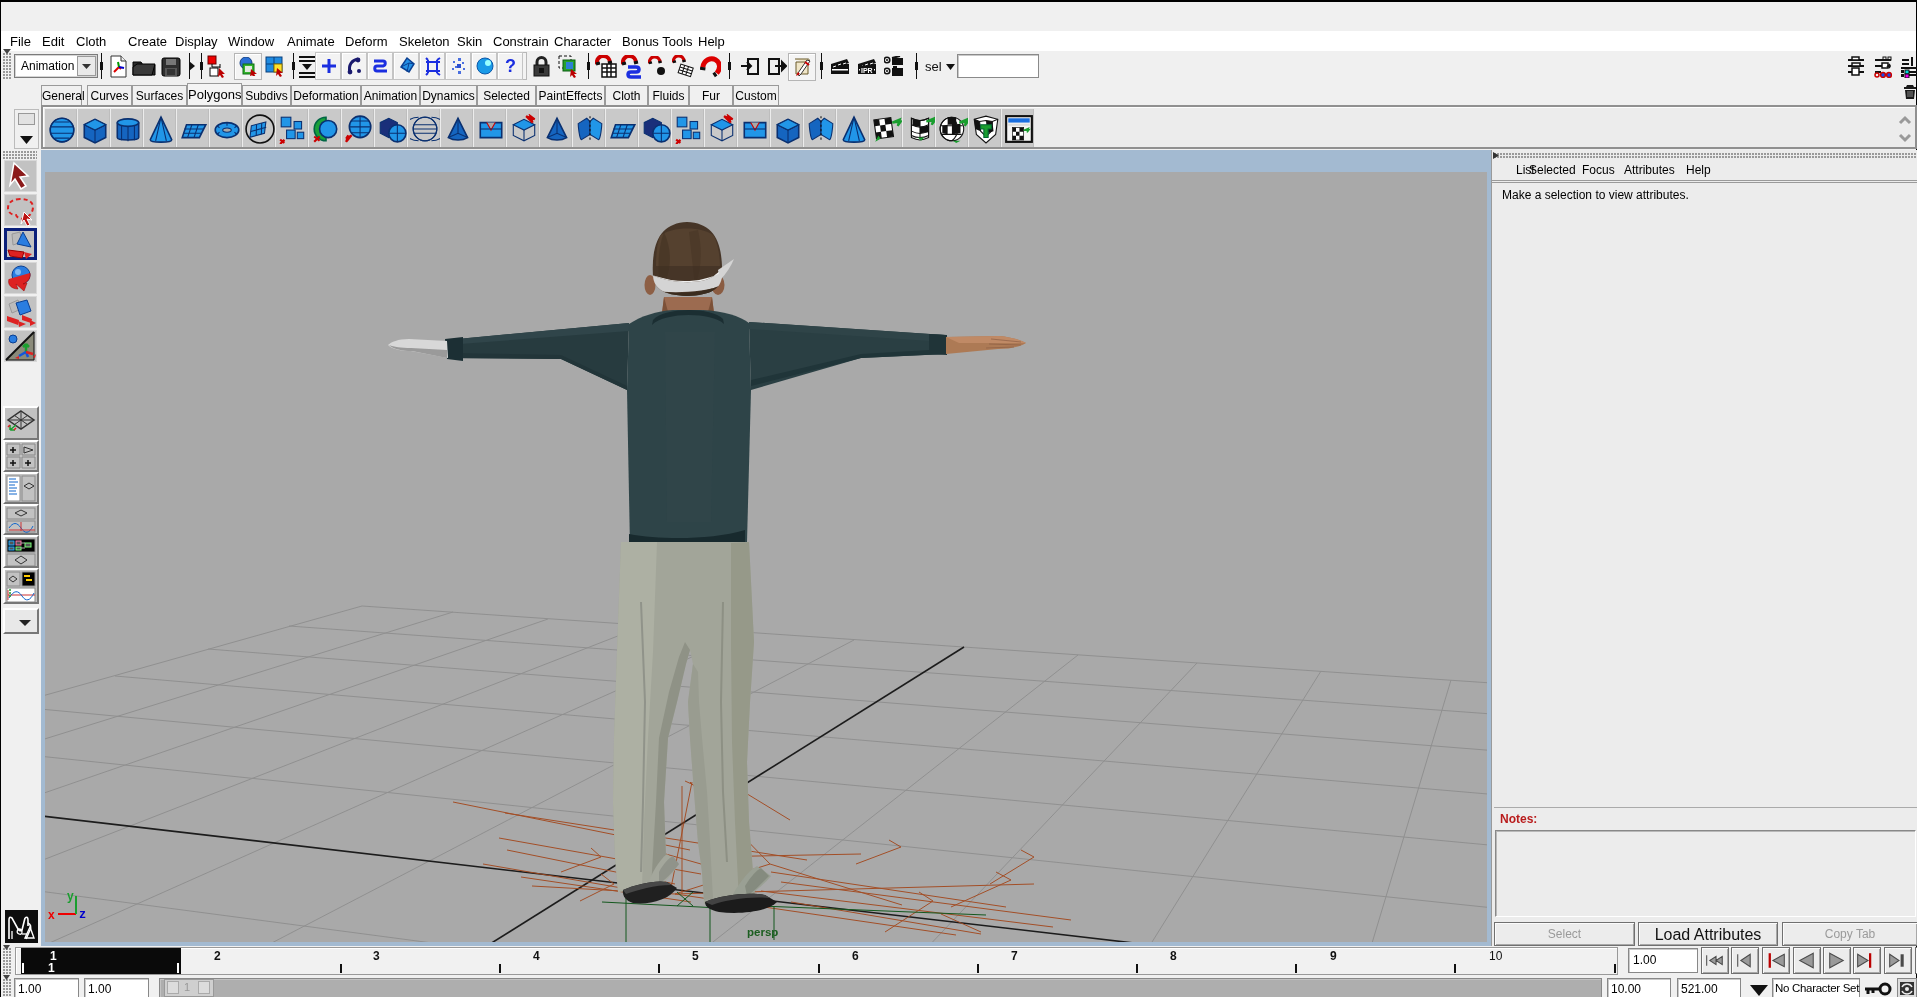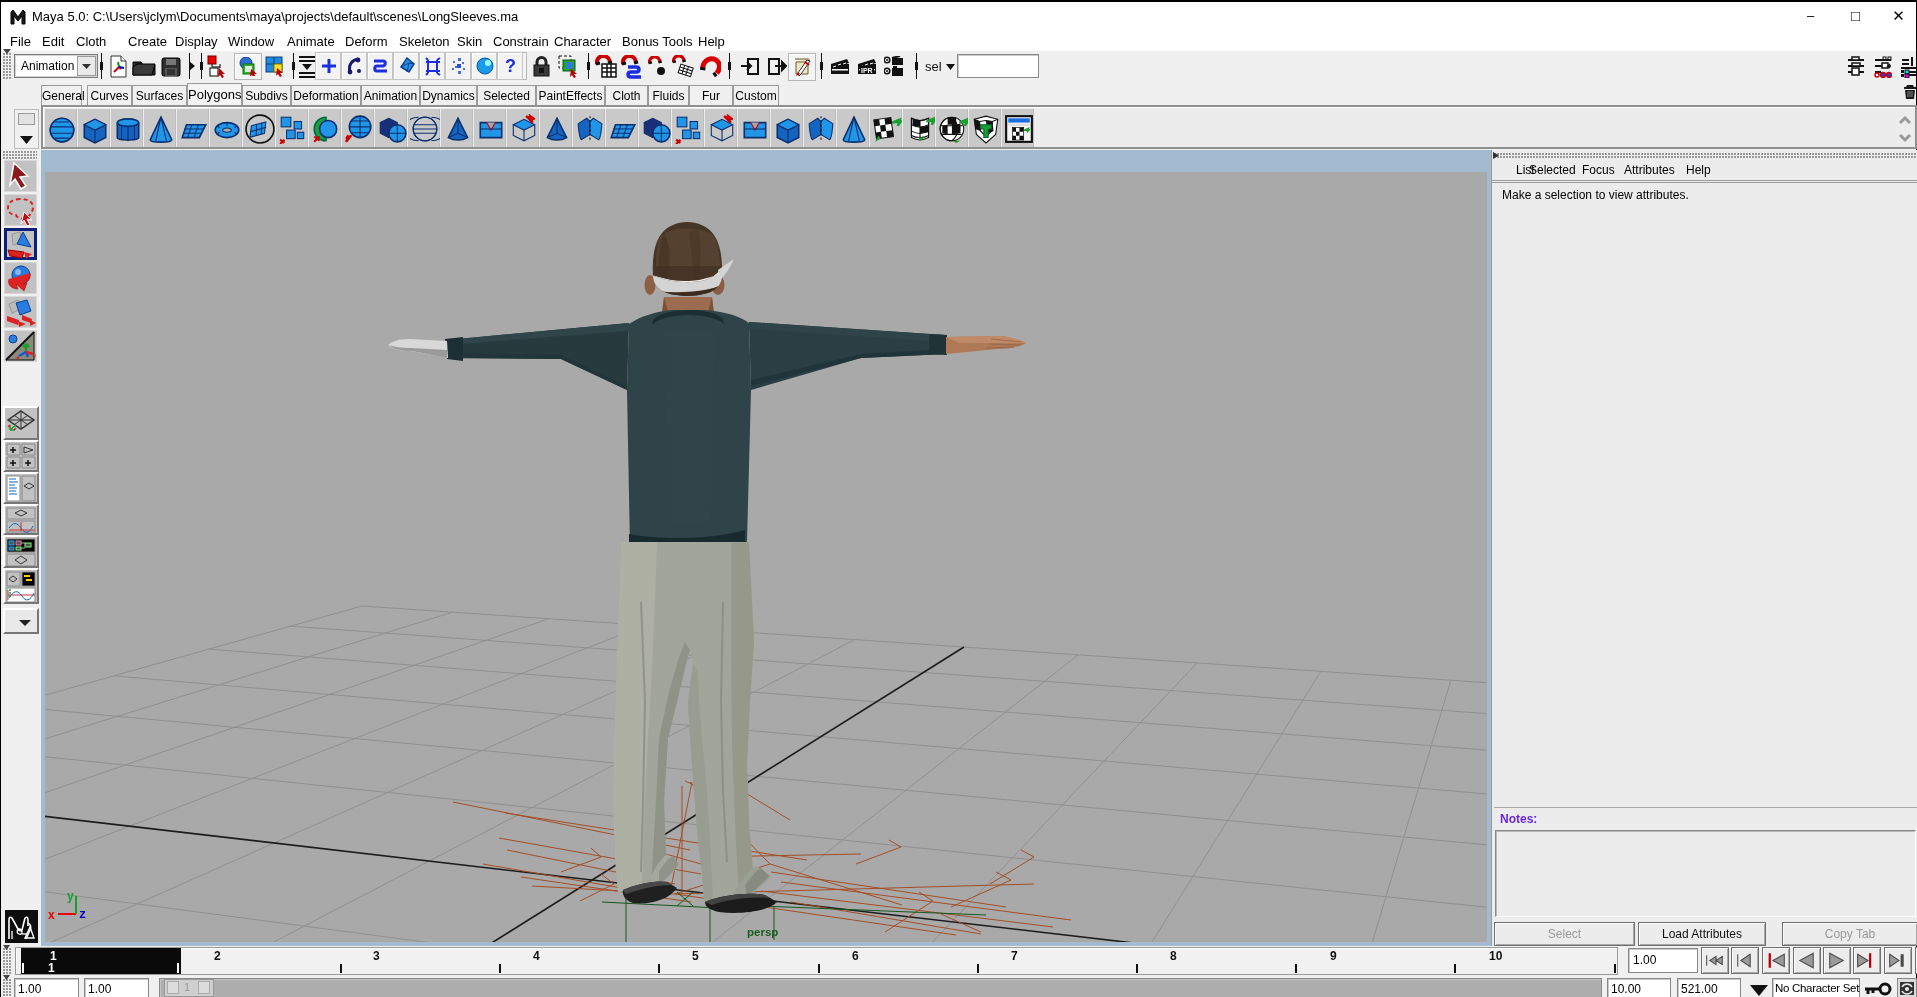--- a/index.html
+++ b/index.html
@@ -28,29 +28,20 @@
 #scene{position:absolute;left:4px;top:22px;width:1442px;height:770px;background:#a9a9a9}
 #aepanel{left:1490px;top:148px;width:427px;height:796px;background:#ececec;font-size:12px;border-left:1px solid #9a9a9a}
 
 #timerow{left:0;top:944px;width:100%;height:31px;background:#f0f0f0}
 #rangerow{left:0;top:975px;width:100%;height:22px;background:#f0f0f0}
 .btn3d{background:#ececec;border:1px solid #707070;box-shadow:inset 1px 1px 0 #fbfbfb,inset -1px -1px 0 #a8a8a8}
 .grip{background-image:radial-gradient(circle at 1px 1px,#9a9a9a 40%,transparent 45%);background-size:3px 3px}
 </style></head>
 <body>
 <div id="win">
-<div id="title" class="abs">
- <svg class="abs" style="left:8px;top:6px" width="18" height="18" viewBox="0 0 18 18">
-        <path d="M2 16V4l2-2 5 7 5-7 2 2v12h-3V8l-4 5-4-5v8z" fill="#1a1a1a" stroke="#000" stroke-width="1"></path>
-      </svg>
- <span class="txt">Maya 5.0: C:\Users\jclym\Documents\maya\projects\default\scenes\LongSleeves.ma</span>
- <div class="winbtn" style="right:83px">–</div>
- <div class="winbtn" style="right:38px;font-size:15px">□</div>
- <div class="winbtn" style="right:-5px;font-size:15px">✕</div>
-</div>
 <div id="menubar" class="abs">
       <span style="left:9px">File</span>
       <span style="left:41px">Edit</span>
       <span style="left:75px">Cloth</span>
       <span style="left:127px">Create</span>
       <span style="left:174px">Display</span>
       <span style="left:227px">Window</span>
       <span style="left:286px">Animate</span>
       <span style="left:344px">Deform</span>
       <span style="left:398px">Skeleton</span>
@@ -724,24 +715,24 @@
       </svg>
       <div class="abs" style="left:24px;top:13px;font-size:12px">List</div>
       <div class="abs" style="left:37px;top:13px;font-size:12px">Selected</div>
       <div class="abs" style="left:90px;top:13px;font-size:12px">Focus</div>
       <div class="abs" style="left:132px;top:13px;font-size:12px">Attributes</div>
       <div class="abs" style="left:194px;top:13px;font-size:12px">Help</div>
       <div class="abs" style="left:0;top:30px;width:427px;height:1px;background:#9a9a9a"></div>
       <div class="abs" style="left:0;top:32px;width:427px;height:1px;background:#9a9a9a"></div>
       <div class="abs" style="left:10px;top:38px;font-size:12px">Make a selection to view attributes.</div>
       <div class="abs" style="left:2px;top:657px;width:425px;height:1px;background:#aaa"></div>
-      <div class="abs" style="left:8px;top:662px;font-size:12px;font-weight:bold;color:#6d28d9">Notes:</div>
+      <div class="abs" style="left:8px;top:662px;font-size:12px;font-weight:bold;color:#b91c1c">Notes:</div>
       <div class="abs" style="left:3px;top:680px;width:421px;height:87px;background:#ececec;border:1px solid #888;border-bottom-color:#fff;border-right-color:#fff;box-shadow:inset 1px 1px 0 #b8b8b8"></div>
       <div class="abs btn3d" style="left:2px;top:772px;width:141px;height:24px;text-align:center;line-height:23px;color:#9a9a9a;font-size:12px">Select</div>
-      <div class="abs btn3d" style="left:146px;top:772px;width:128px;height:24px;text-align:center;line-height:23px;color:#111;font-size:12px">Load Attributes</div>
+      <div class="abs btn3d" style="left:146px;top:772px;width:140px;height:24px;text-align:center;line-height:23px;color:#111;font-size:16px">Load Attributes</div>
       <div class="abs btn3d" style="left:290px;top:772px;width:136px;height:24px;text-align:center;line-height:23px;color:#9a9a9a;font-size:12px">Copy Tab</div>
     </div>
 <div id="timerow" class="abs">
       <div class="abs grip" style="left:2px;top:2px;width:8px;height:26px"></div>
       <svg class="abs" style="left:1px;top:-2px" width="10" height="7">
         <path d="M1 1h7L4.5 6z" fill="#444"></path>
       </svg>
       <div class="abs" style="left:14px;top:1px;width:1603px;height:28px;background:#f1f1f1;border:1px solid #999;box-shadow:inset 1px 1px 0 #fff"></div>
       <div class="abs" style="left:20px;top:2px;width:160px;height:26px;background:#0a0a0a"></div>
       <div class="abs" style="left:49px;top:3px;font-size:12px;font-weight:bold;color:#fff">1</div>
@@ -749,21 +740,21 @@
       <div class="abs" style="left:21px;top:17px;width:2px;height:10px;background:#fff"></div>
       <div class="abs" style="left:176px;top:17px;width:2px;height:10px;background:#fff"></div>
       <div class="abs" style="left:213px;top:3px;font-size:12px;font-weight:bold;color:#111">2</div>
       <div class="abs" style="left:372px;top:3px;font-size:12px;font-weight:bold;color:#111">3</div>
       <div class="abs" style="left:532px;top:3px;font-size:12px;font-weight:bold;color:#111">4</div>
       <div class="abs" style="left:691px;top:3px;font-size:12px;font-weight:bold;color:#111">5</div>
       <div class="abs" style="left:851px;top:3px;font-size:12px;font-weight:bold;color:#111">6</div>
       <div class="abs" style="left:1010px;top:3px;font-size:12px;font-weight:bold;color:#111">7</div>
       <div class="abs" style="left:1169px;top:3px;font-size:12px;font-weight:bold;color:#111">8</div>
       <div class="abs" style="left:1329px;top:3px;font-size:12px;font-weight:bold;color:#111">9</div>
-      <div class="abs" style="left:1488px;top:3px;font-size:12px;font-weight:bold;color:#111">10</div>
+      <div class="abs" style="left:1488px;top:3px;font-size:12px;font-weight:normal;color:#111">10</div>
       <div class="abs" style="left:339px;top:18px;width:2px;height:9px;background:#111"></div>
       <div class="abs" style="left:498px;top:18px;width:2px;height:9px;background:#111"></div>
       <div class="abs" style="left:657px;top:18px;width:2px;height:9px;background:#111"></div>
       <div class="abs" style="left:817px;top:18px;width:2px;height:9px;background:#111"></div>
       <div class="abs" style="left:976px;top:18px;width:2px;height:9px;background:#111"></div>
       <div class="abs" style="left:1135px;top:18px;width:2px;height:9px;background:#111"></div>
       <div class="abs" style="left:1294px;top:18px;width:2px;height:9px;background:#111"></div>
       <div class="abs" style="left:1453px;top:18px;width:2px;height:9px;background:#111"></div>
       <div class="abs" style="left:1613px;top:18px;width:2px;height:9px;background:#111"></div>
       <div class="abs" style="left:1627px;top:2px;width:70px;height:25px;background:#fff;border:1px solid #888;box-shadow:inset 1px 1px 0 #c9c9c9"></div>

